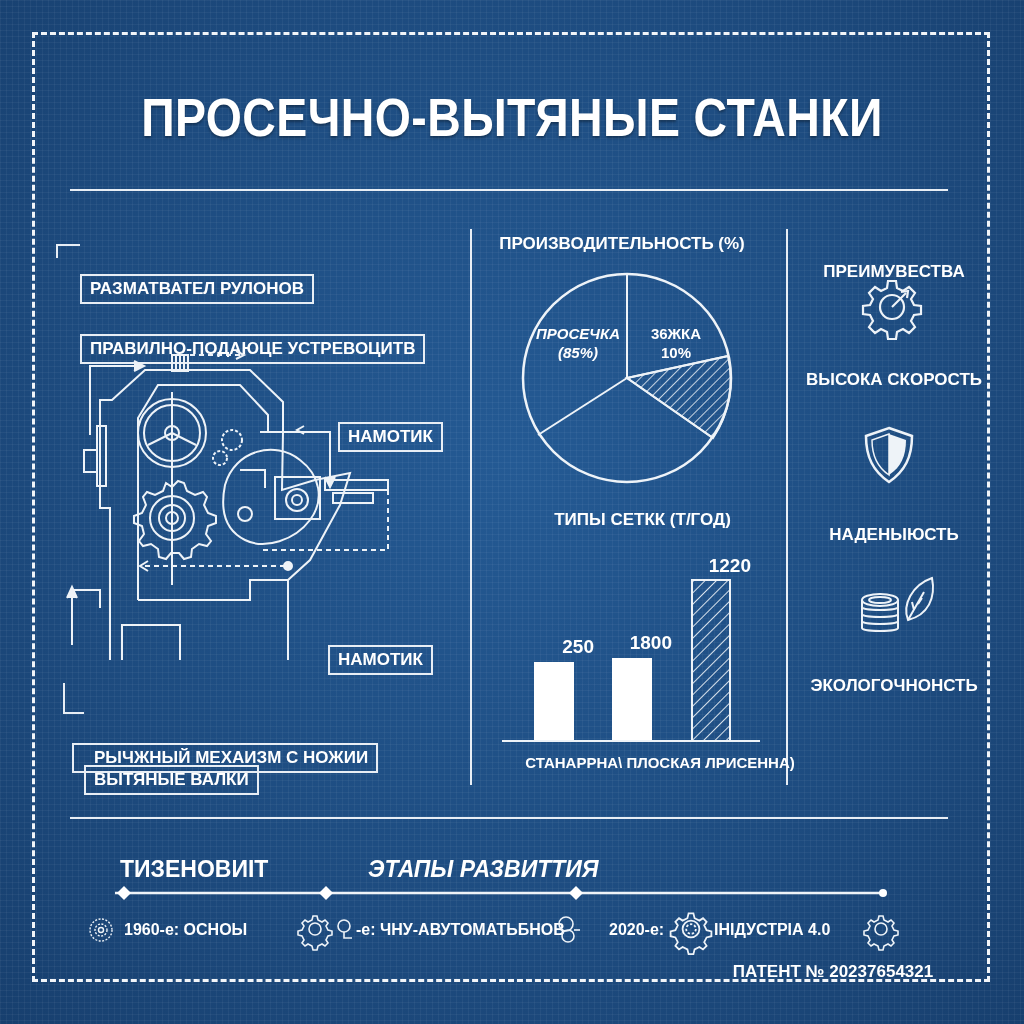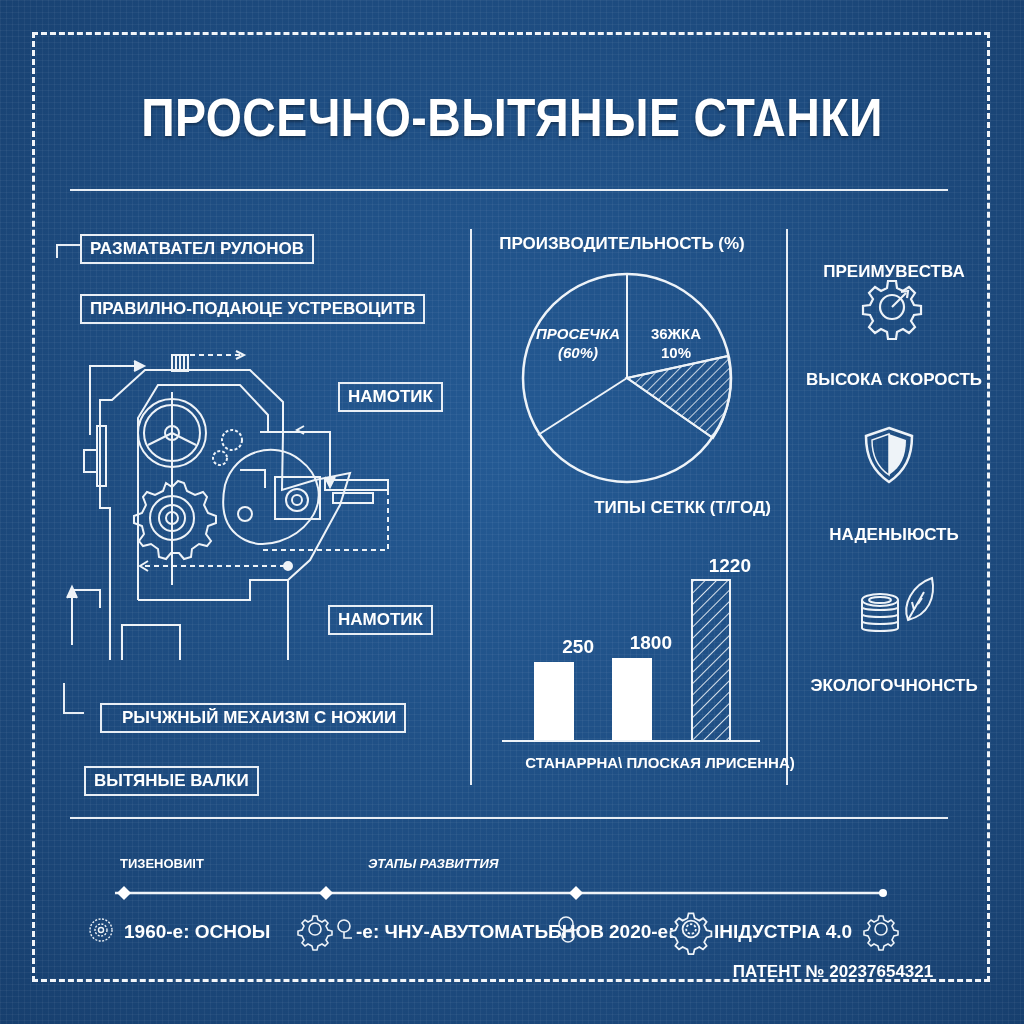--- a/index.html
+++ b/index.html
@@ -14,27 +14,27 @@
     font-family:"Liberation Sans", sans-serif;
     color:#fff;
   }
   .abs{position:absolute;}
   .frame{left:32px;top:32px;width:958px;height:950px;border:3px dashed #f2f5f9;box-sizing:border-box;}
   .title{left:0;width:1024px;top:86px;text-align:center;font-size:54px;font-weight:bold;letter-spacing:0.5px;
     transform:scaleX(0.86);transform-origin:center;text-shadow:0 2px 3px rgba(0,0,0,0.35);}
   .hline{height:2px;background:#e8eef5;}
   .vline{width:2px;background:#e8eef5;}
   .label-box{border:2px solid #e8eef5;padding:3px 8px;font-weight:bold;font-size:17px;line-height:20px;white-space:nowrap;
-    transform-origin:left center;}
+    transform-origin:left center;margin-top:40px;}
   .sec-title{font-weight:bold;font-size:17px;white-space:nowrap;text-align:center;}
   .pie-lbl{font-size:15px;text-align:center;line-height:19px;font-weight:bold;}
   .bar-val{font-size:19px;font-weight:bold;text-align:right;width:80px;}
   .adv-lbl{font-size:17px;font-weight:bold;text-align:center;width:200px;white-space:nowrap;margin-top:10px;}
-  .tl-lbl{font-size:13px;font-weight:bold;white-space:nowrap;}
-  .tl-text{font-size:19px;font-weight:bold;white-space:nowrap;}
+  .tl-lbl{font-size:23px;font-weight:bold;white-space:nowrap;}
+  .tl-text{font-size:16px;font-weight:bold;white-space:nowrap;}
   svg{overflow:visible;}
 </style>
 </head>
 <body>
 
 <div class="abs frame"></div>
 
 <div class="abs title">ПРОСЕЧНО-ВЫТЯНЫЕ СТАНКИ</div>
 <div class="abs hline" style="left:70px;top:189px;width:878px;"></div>
 
@@ -42,22 +42,22 @@
 <div class="abs vline" style="left:786px;top:229px;height:556px;"></div>
 
 <svg class="abs" style="left:0;top:0;" width="470" height="800">
   <path d="M57 258 V245 H80" fill="none" stroke="#e8eef5" stroke-width="2"></path>
   <path d="M64 683 V713 H84" fill="none" stroke="#e8eef5" stroke-width="2"></path>
 </svg>
 <div class="abs label-box" style="left:80px;top:234px;">РАЗМАТВАТЕЛ РУЛОНОВ</div>
 <div class="abs label-box" style="left:80px;top:294px;">ПРАВИЛНО-ПОДАЮЦЕ УСТРЕВОЦИТВ</div>
 <div class="abs label-box" style="left:338px;top:382px;">НАМОТИК</div>
 <div class="abs label-box" style="left:328px;top:605px;">НАМОТИК</div>
-<div class="abs label-box" style="left:100px;top:703px;padding-left:20px;">РЫЧЖНЫЙ МЕХАИЗМ С НОЖИИ</div>
-<div class="abs label-box" style="left:84px;top:766px;">ВЫТЯНЫЕ ВАЛКИ</div>
+<div class="abs label-box" style="left:72px;top:703px;padding-left:20px;">РЫЧЖНЫЙ МЕХАИЗМ С НОЖИИ</div>
+<div class="abs label-box" style="left:84px;top:725px;">ВЫТЯНЫЕ ВАЛКИ</div>
 
 <svg class="abs" style="left:60px;top:340px;" width="400" height="320" viewBox="0 0 400 320" fill="none" stroke="#eef3f8" stroke-width="2">
 
   <path d="M50 320 V168 H40 V60 H52 L85 30 H190 L223 62 V92 L222 150 L255 140 L290 133 L280 165 L250 220 L228 240 V320"></path>
   <path d="M62 320 V285 H120 V320"></path>
   <path d="M78 260 V78 L98 45 H180 L208 75 V92"></path>
   <path d="M78 260 H190 V240 L228 240"></path>
 
   <rect x="112" y="15" width="16" height="16"></rect>
   <line x1="116" y1="15" x2="116" y2="31"></line>
@@ -115,28 +115,28 @@
   </defs>
   <path d="M107 108 L208 86 A104 104 0 0 1 193 168 Z" fill="url(#hatch)" stroke="#eef3f8" stroke-width="2"></path>
   <circle cx="107" cy="108" r="104" fill="none" stroke="#eef3f8" stroke-width="2.5"></circle>
   <line x1="107" y1="108" x2="107" y2="4" stroke="#eef3f8" stroke-width="2"></line>
   <line x1="107" y1="108" x2="208" y2="86" stroke="#eef3f8" stroke-width="2"></line>
   <line x1="107" y1="108" x2="193" y2="168" stroke="#eef3f8" stroke-width="2"></line>
   <line x1="107" y1="108" x2="18" y2="165" stroke="#eef3f8" stroke-width="2"></line>
 </svg>
 <div class="abs pie-lbl" style="left:528px;top:324px;width:100px;font-style:italic;">
   <div>ПРОСЕЧКА</div>
-  <div>(60%)</div>
+  <div>(85%)</div>
 </div>
 <div class="abs pie-lbl" style="left:640px;top:324px;width:72px;">
   <div>36ЖКА</div>
   <div>10%</div>
 </div>
 
-<div class="abs sec-title" style="left:472px;top:498px;width:341px;padding-left:40px;">ТИПЫ СЕТКК (Т/ГОД)</div>
+<div class="abs sec-title" style="left:472px;top:510px;width:341px;">ТИПЫ СЕТКК (Т/ГОД)</div>
 <svg class="abs" style="left:500px;top:570px;" width="264" height="175" viewBox="0 0 264 175">
   <defs>
     <pattern id="hatch2" width="8" height="8" patternUnits="userSpaceOnUse" patternTransform="rotate(45)">
       <line x1="0" y1="0" x2="0" y2="8" stroke="#eef3f8" stroke-width="1.8"></line>
     </pattern>
   </defs>
   <rect x="34" y="92" width="40" height="79" fill="#ffffff"></rect>
   <rect x="112" y="88" width="40" height="83" fill="#ffffff"></rect>
   <rect x="192" y="10" width="38" height="161" fill="url(#hatch2)" stroke="#eef3f8" stroke-width="2"></rect>
   <line x1="2" y1="171" x2="260" y2="171" stroke="#eef3f8" stroke-width="2"></line>

